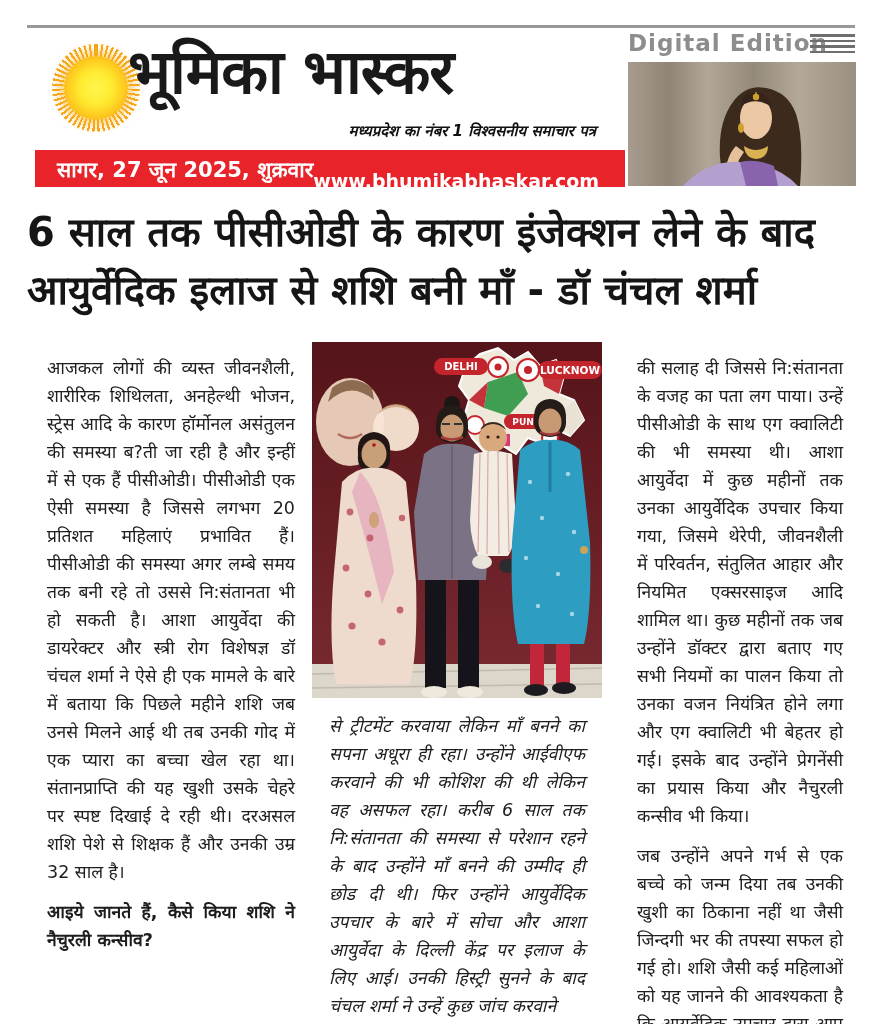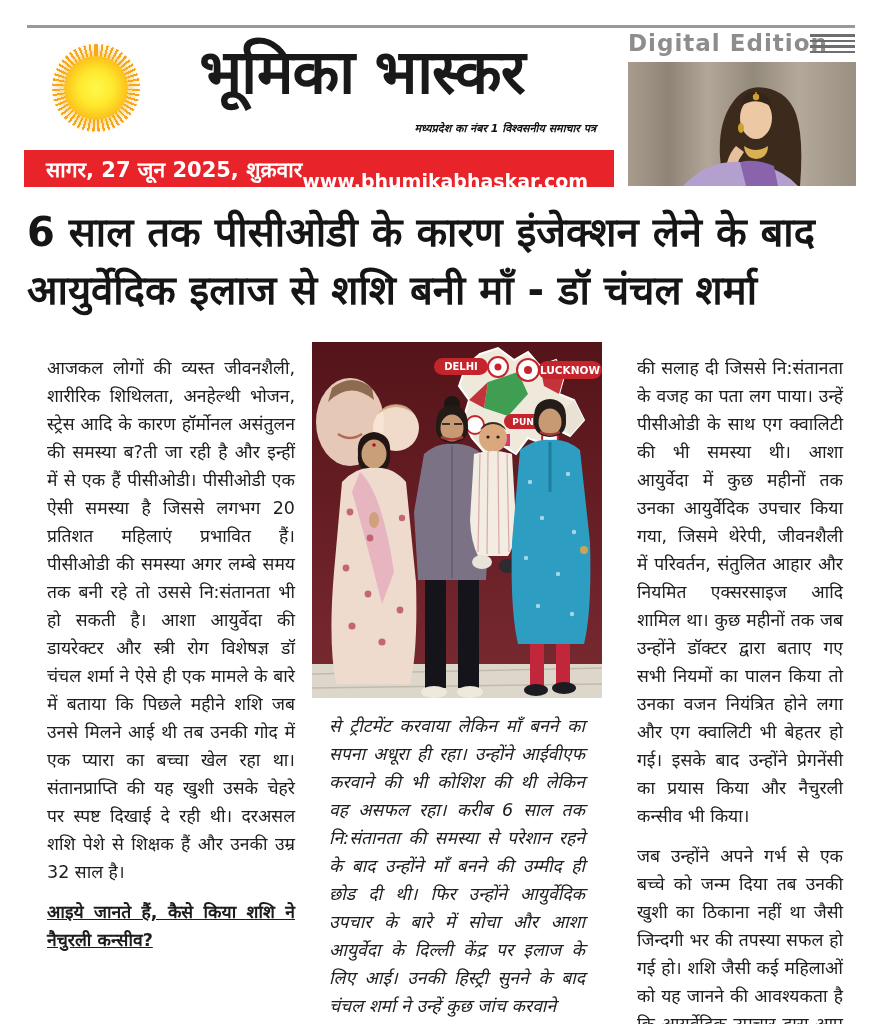--- a/index.html
+++ b/index.html
@@ -8,25 +8,25 @@
     font-family:"DejaVu Sans", sans-serif; overflow:hidden; margin:0 auto;
   }
   .top-rule { position:absolute; left:27px; top:25px; width:828px; height:3px; background:#999; }
 
   
   .sun { position:absolute; left:52px; top:44px; width:88px; height:88px; border-radius:50%;
     background:repeating-conic-gradient(#f7a41c 0deg 3deg, rgba(255,255,255,0) 3deg 7deg); }
   .sun-core { position:absolute; left:12px; top:12px; width:64px; height:64px; border-radius:50%;
     background:radial-gradient(circle at 50% 50%, #fdf84c 0%, #ffe92e 38%, #fcc31d 68%, #f59d17 100%);
     box-shadow:0 0 10px 6px rgba(249,178,28,.55); }
-  .paper-title { position:absolute; left:128px; top:32px; width:468px; text-align:center;
+  .paper-title { position:absolute; left:128px; top:32px; width:468px; 
     font-size:61px; font-weight:bold; color:#191919; letter-spacing:-1px; line-height:1.3; white-space:nowrap; }
   .tagline { position:absolute; left:250px; top:120px; width:346px; text-align:right;
-    font-size:11px; font-weight:bold; font-style:italic; color:#111; }
-  .date-bar { position:absolute; left:24px; top:150px; width:590px; height:37px; background:#e8242a;
+    font-size:15px; font-weight:bold; font-style:italic; color:#111; }
+  .date-bar { position:absolute; left:35px; top:150px; width:590px; height:37px; background:#e8242a;
     display:flex; align-items:center; justify-content:space-between; box-sizing:border-box;
     padding:0 79px 0 22px; color:#fff; }
   .dateline { font-size:21px; font-weight:bold; white-space:nowrap; }
   .website { font-size:19px; font-weight:bold; white-space:nowrap;margin-top:25px; }
 
   .digital-label { position:absolute; left:628px; top:30px; width:176px; font-size:23px; font-weight:bold;
     color:#8d8d8d; letter-spacing:1px; white-space:nowrap; }
   .menu-icon { position:absolute; left:810px; top:34px; width:45px; height:19px;
     display:flex; flex-direction:column; justify-content:space-between; cursor:pointer; }
   .menu-icon span { display:block; height:2.5px; background:#6e6e6e; }
@@ -36,21 +36,21 @@
   .headline { position:absolute; left:27px; top:203px; width:828px; 
     font-size:40px; line-height:1.45; font-weight:bold; color:#151515; }
 
   
   .columns { position:absolute; left:27px; top:342px; width:828px; display:flex; gap:5px; }
   .col { color:#1d1d1d; font-size:17.5px; line-height:28px; text-align:justify; }
   .col-1 { width:280px; padding-left:8px; box-sizing:border-box; }
   .col-2 { width:290px; }
   .col-3 { width:248px; padding-left:18px; box-sizing:border-box; }
   .col p { margin:12px; }
-  .subhead { font-weight:bold; margin:0;text-decoration:underline; }
+  .subhead { font-weight:bold; margin:0; }
   .article-photo { width:290px; height:356px; display:block; margin-bottom:14px; }
   .col-2 .coltext { padding:0 5px;font-style:italic; }
 </style>
 </head>
 <body>
 
 <div class="page">
 
   <div class="top-rule"></div>
 

